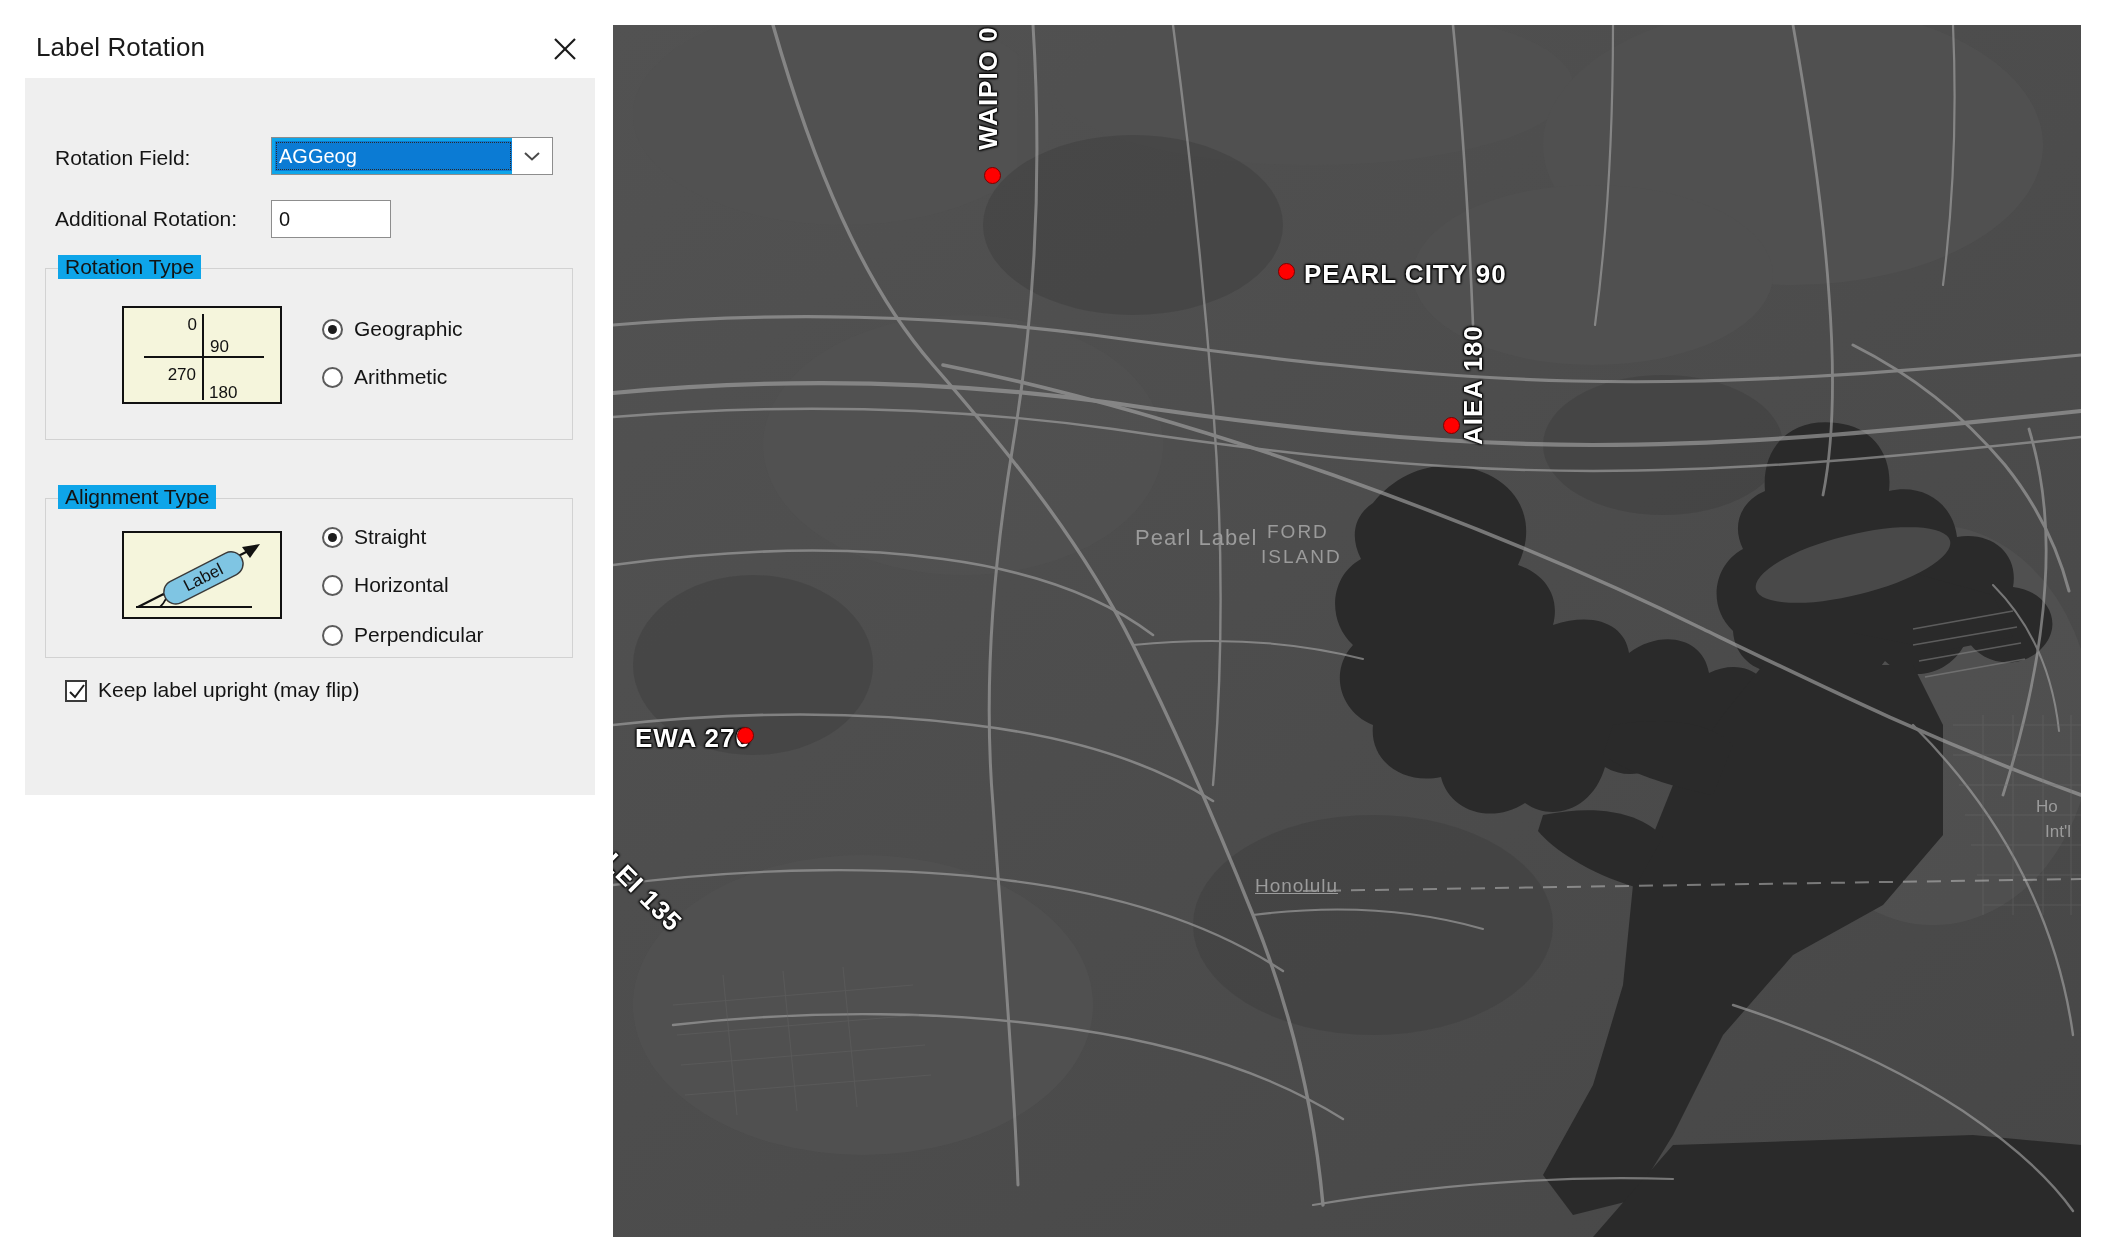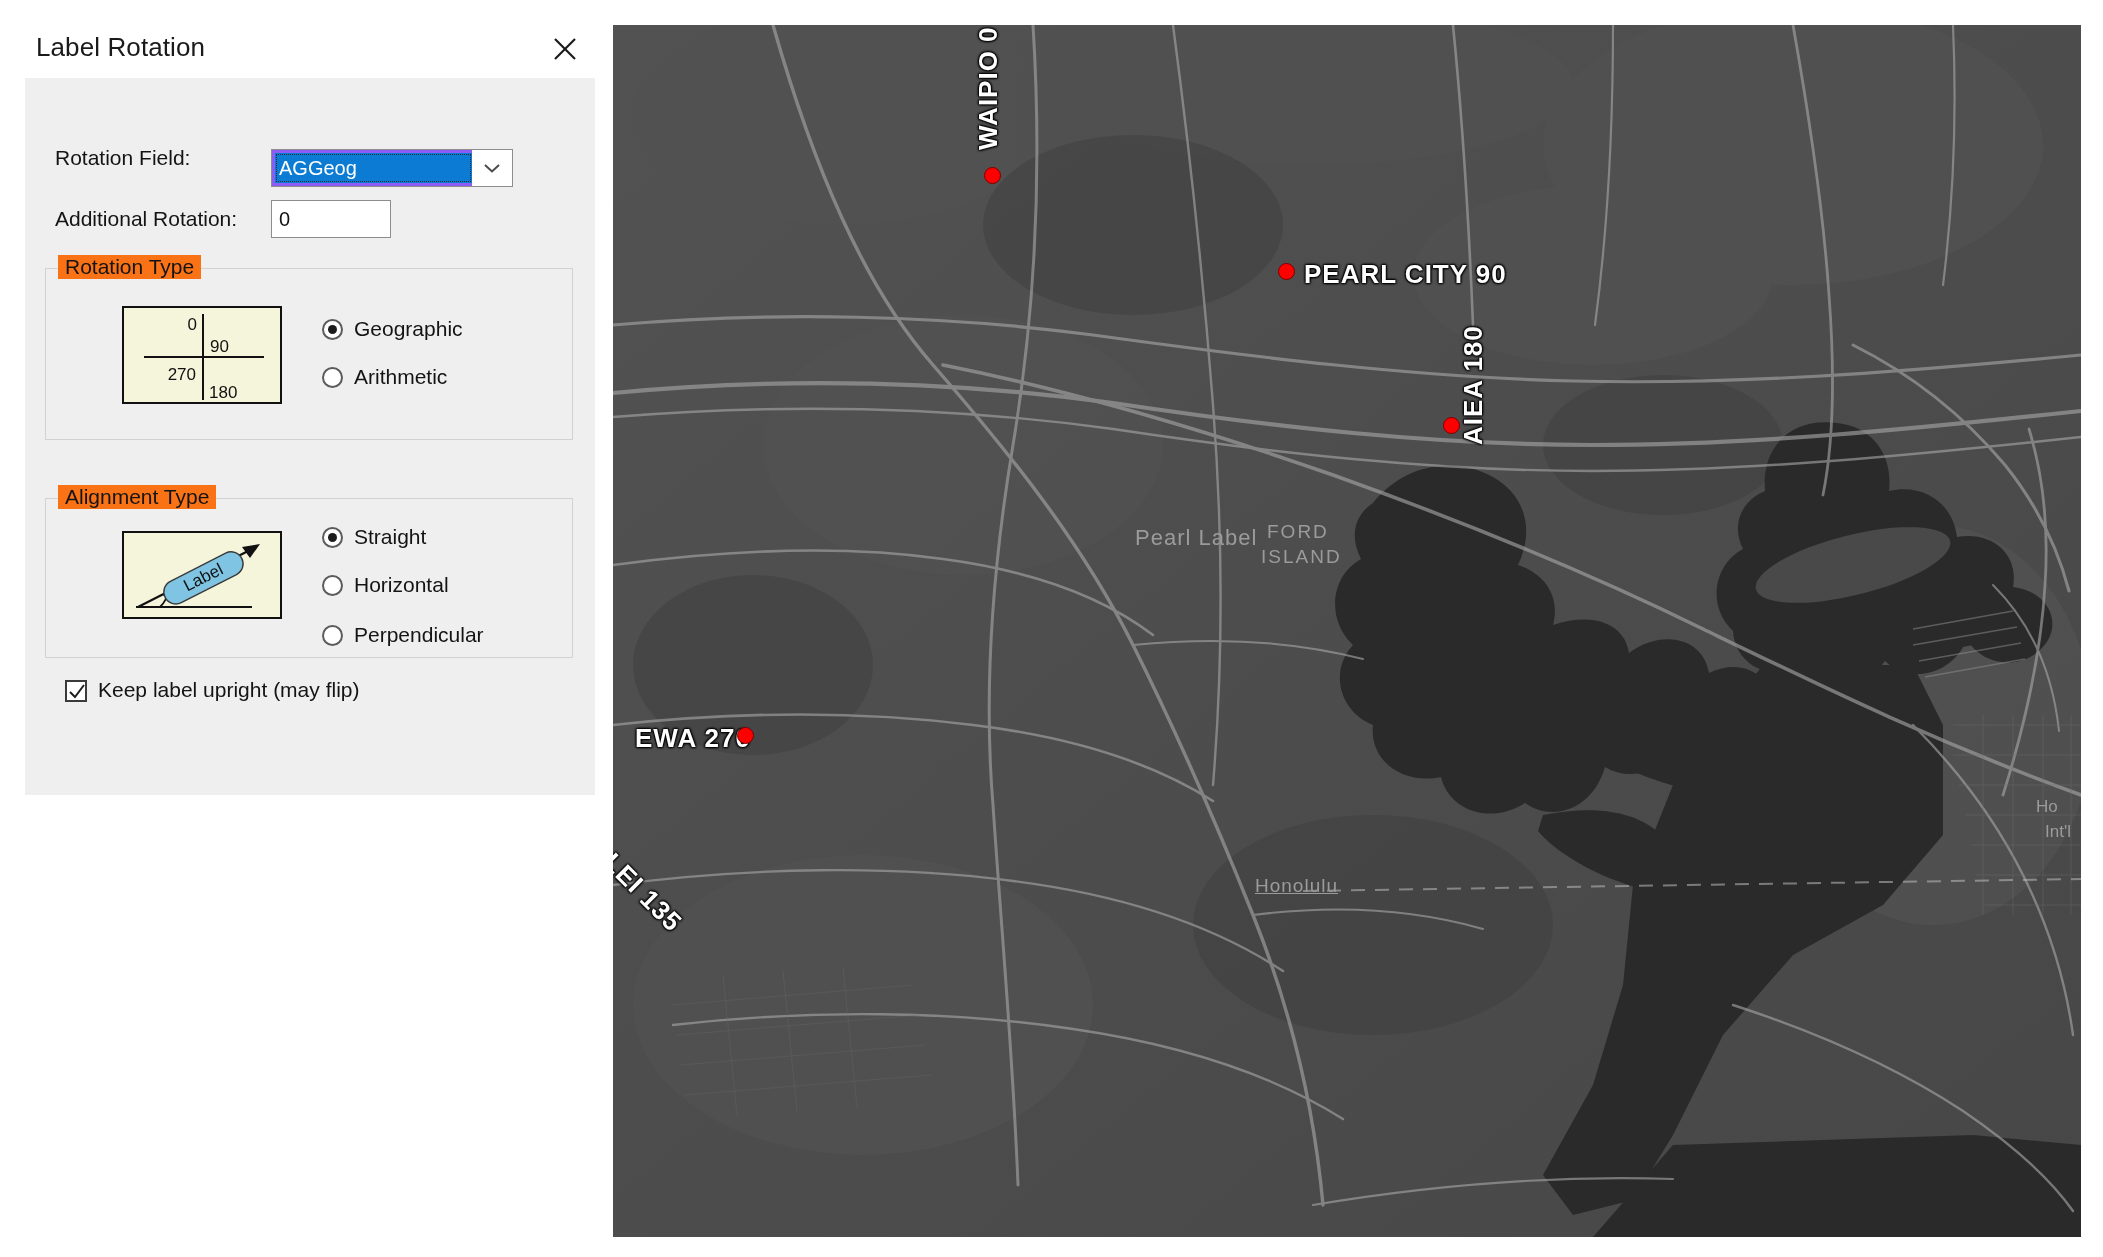--- a/index.html
+++ b/index.html
@@ -12,32 +12,32 @@
   .dlg-close{position:absolute;left:543px;top:27px;width:44px;height:44px;display:flex;align-items:center;justify-content:center;cursor:pointer;}
   .dlg-close svg{display:block;}
 
   .dlg-body{position:absolute;left:25px;top:78px;width:570px;height:717px;background:#efefef;}
 
   .row-label{position:absolute;font-size:21px;color:#141414;}
   .lbl-rotfield{left:30px;top:68px;}
   .lbl-addrot{left:30px;top:129px;}
 
   
-  .combo{position:absolute;left:246px;top:59px;width:242px;height:38px;background:#8b5cf6;border:1px solid #8d8d8d;box-sizing:border-box;display:flex;align-items:stretch;cursor:pointer;margin-top:12px;}
+  .combo{position:absolute;left:246px;top:59px;width:282px;height:38px;background:#0ea5e9;border:1px solid #8d8d8d;box-sizing:border-box;display:flex;align-items:stretch;cursor:pointer;}
   .combo-text{flex:1;margin:3px 0 3px 3px;background:#0b7bd4;color:#ffffff;font-size:20px;display:flex;align-items:center;padding-left:4px;outline:1px dotted #2a2a2a;outline-offset:-2px;box-sizing:border-box;}
   .combo-arrow{width:40px;display:flex;align-items:center;justify-content:center;background:#ffffff;}
 
   
   .txtinput{position:absolute;left:246px;top:122px;width:120px;height:38px;background:#ffffff;border:1px solid #8d8d8d;box-sizing:border-box;font-size:20px;color:#141414;display:flex;align-items:center;padding-left:7px;cursor:text;}
 
   
   .groupbox{position:absolute;border:1px solid #d2d2d2;box-sizing:border-box;}
   .gb-rot{left:20px;top:190px;width:528px;height:172px;}
   .gb-align{left:20px;top:420px;width:528px;height:160px;}
-  .gb-caption{position:absolute;top:-14px;left:12px;background:#f97316;padding:0 7px;font-size:21px;color:#141414;}
+  .gb-caption{position:absolute;top:-14px;left:12px;background:#0ea5e9;padding:0 7px;font-size:21px;color:#141414;}
 
   .diagram{position:absolute;background:#f5f5dc;border:2px solid #111111;box-sizing:border-box;overflow:hidden;}
   .dg-rot{left:76px;top:37px;width:160px;height:98px;}
   .dg-align{left:76px;top:32px;width:160px;height:88px;}
 
   
   .radio-row{position:absolute;display:flex;align-items:center;cursor:pointer;}
   .radio{width:21px;height:21px;border-radius:50%;border:2px solid #5b5b5b;background:#ffffff;box-sizing:border-box;position:relative;flex:none;}
   .radio.on::after{content:"";position:absolute;left:4px;top:4px;width:9px;height:9px;border-radius:50%;background:#1c1c1c;}
   .radio-lbl{margin-left:11px;font-size:21px;color:#141414;white-space:nowrap;}

